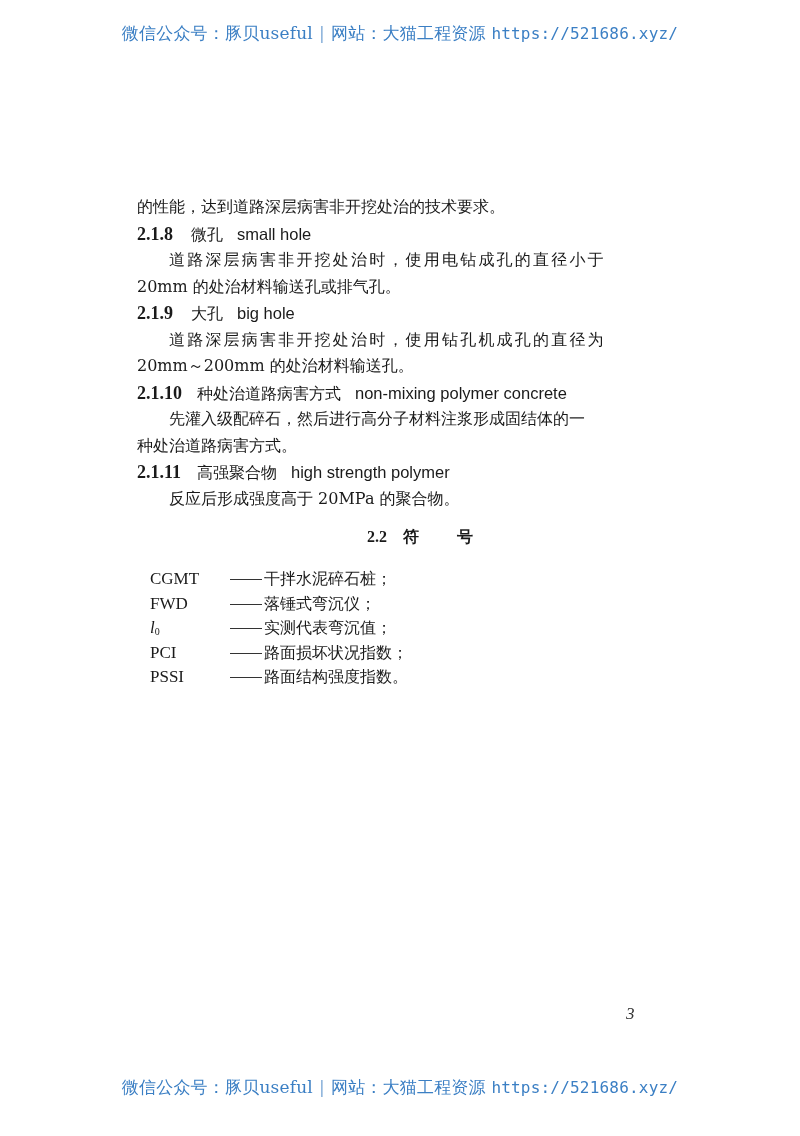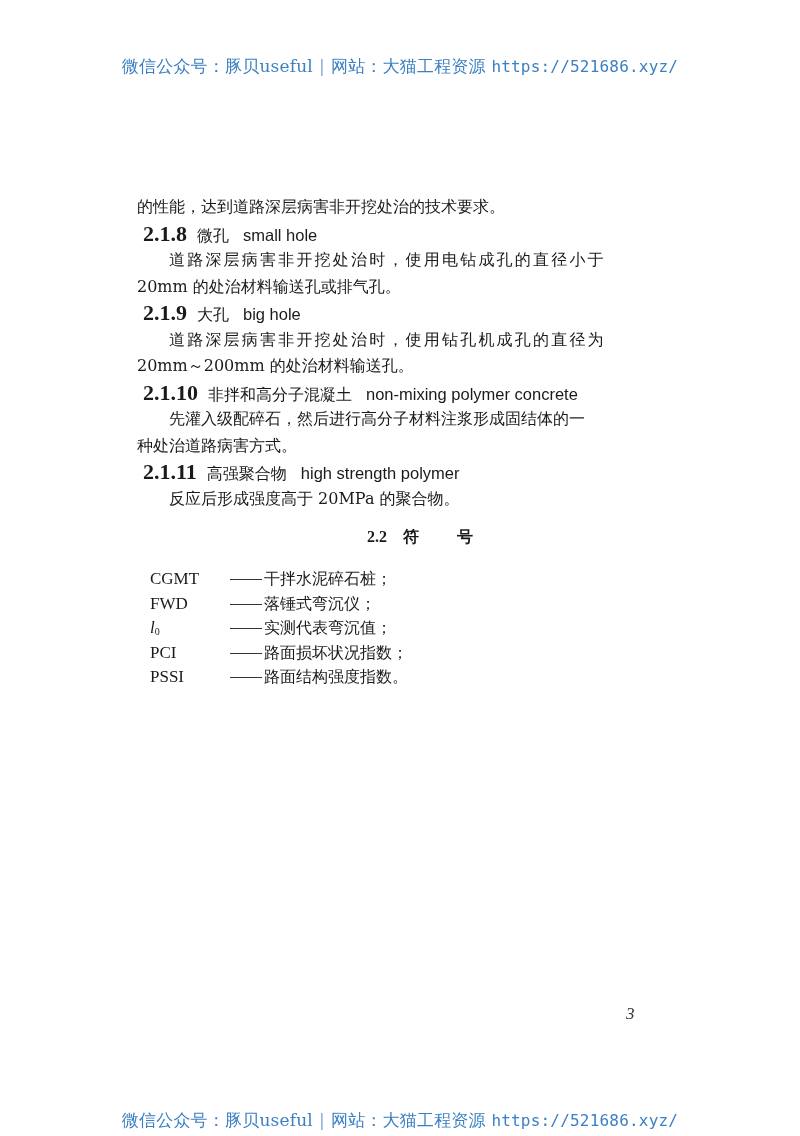--- a/index.html
+++ b/index.html
@@ -17,46 +17,44 @@
     .watermark {
       position: absolute;
       left: 0;
       width: 800px;
       text-align: center;
       font-family: "DejaVu Serif", "Liberation Serif", serif;
       font-size: 17px;
       color: #3b7fc4;
       letter-spacing: 0.2px;
       white-space: nowrap;
-      margin-top: 33px;
     }
     .watermark.top { top: 22px; }
     .watermark.bottom { top: 1076px; }
     .watermark .sep { margin: 0 6px; color: #7ea9d6; }
     .watermark .mono { font-family: "DejaVu Sans Mono", "Liberation Mono", monospace; font-size: 16px; }
 
     .page {
       position: absolute;
       left: 137px;
       top: 194px;
       width: 510px;
       font-size: 16px;
       line-height: 26.5px;
     }
     .line { white-space: nowrap; display: block; height: 26.5px; }
     .indent { padding-left: 32px; }
     .justify { letter-spacing: 2.2px; }
     .term-num {
       font-weight: bold;
       font-family: "Liberation Serif", "DejaVu Serif", serif;
-      font-size: 22px;
+      font-size: 18px;
       display: inline-block;
       min-width: 44px;
       margin-right: 10px;
-      margin-left: 6px;
     }
     .term-num.wide { min-width: 50px; }
     .term-cn { margin-right: 14px; }
     .term-en { font-family: Liberation Sans, sans-serif; font-size: 16.5px; }
 
     .section-title {
       position: absolute;
       top: 527px;
       left: 0;
       width: 800px;
@@ -123,21 +121,21 @@
   <div>
     <span class="line">
       <span class="term-num">2.1.9</span><span class="term-cn">大孔</span><span class="term-en">big hole</span>
     </span>
     <span class="line indent justify">道路深层病害非开挖处治时，使用钻孔机成孔的直径为</span>
     <span class="line">20mm～200mm 的处治材料输送孔。</span>
   </div>
 
   <div>
     <span class="line">
-      <span class="term-num wide">2.1.10</span><span class="term-cn">非拌和高分子混凝土</span><span class="term-en">non-mixing polymer concrete</span>
+      <span class="term-num wide">2.1.10</span><span class="term-cn">种处治道路病害方式</span><span class="term-en">non-mixing polymer concrete</span>
     </span>
     <span class="line indent">先灌入级配碎石，然后进行高分子材料注浆形成固结体的一</span>
     <span class="line">种处治道路病害方式。</span>
   </div>
 
   <div>
     <span class="line">
       <span class="term-num wide">2.1.11</span><span class="term-cn">高强聚合物</span><span class="term-en">high strength polymer</span>
     </span>
     <span class="line indent">反应后形成强度高于 20MPa 的聚合物。</span>

